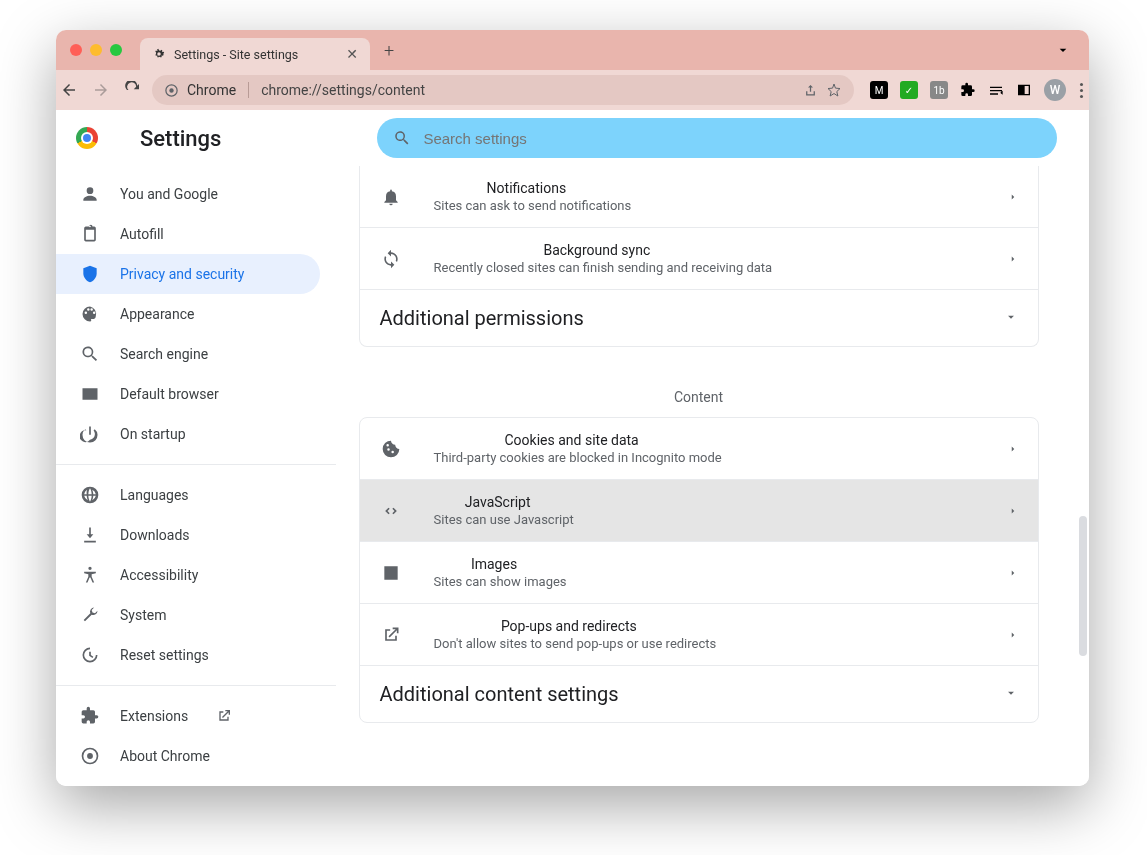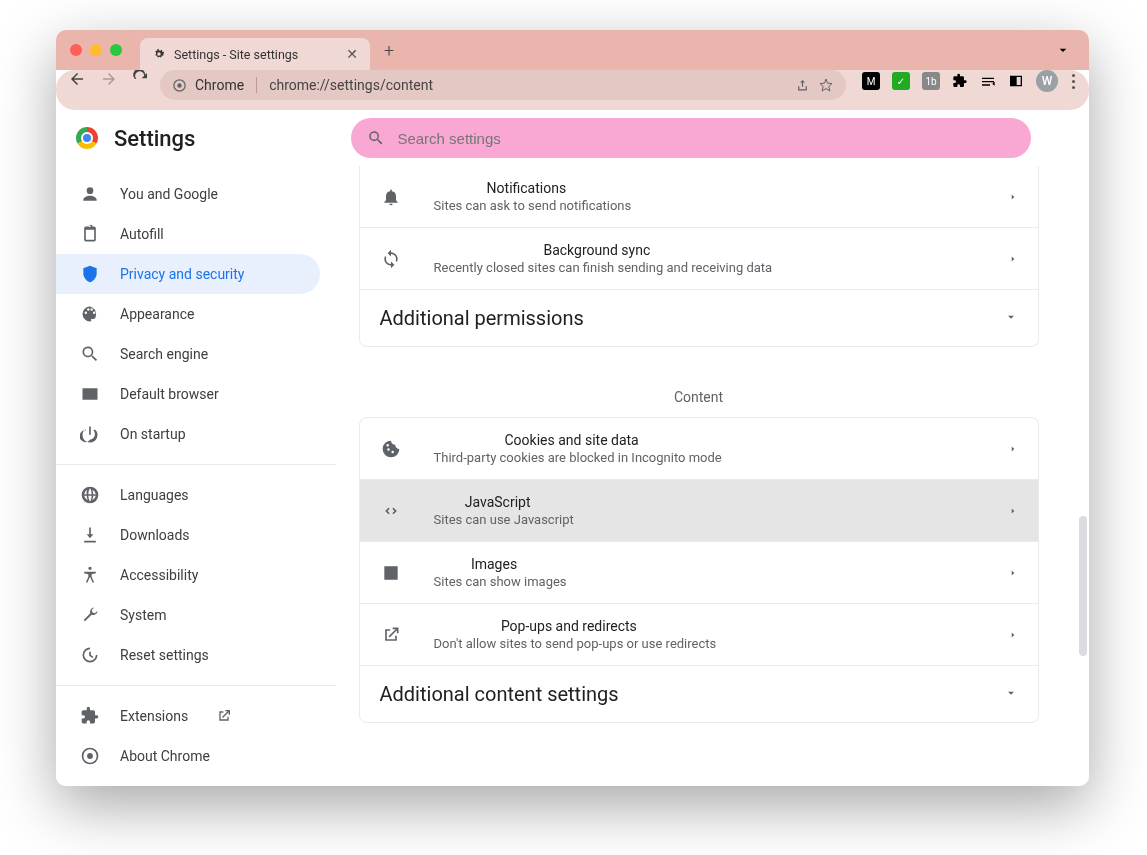--- a/index.html
+++ b/index.html
@@ -49,24 +49,23 @@
     margin-top: 8px;
   }
   .tab .close { margin-left: auto; font-size: 14px; color:#555;}
   .newtab { margin-left: 14px; font-size: 18px; color: #444; font-weight:300;}
   .tab-strip .chev { margin-left:auto; margin-right:8px; }
   
   .toolbar {
     height: 40px;
     background: #f0d8d4;
     display: flex;
-    align-items: flex-start;
-    padding: 0 12px;
+    align-items: center;
+    padding: 0 4px;
     gap: 10px;
-    border-radius: 19px;
   }
   .nav-icons { display:flex; gap:14px; align-items:center; color:#444;}
   .nav-icons svg, .toolbar-right svg { display:block; }
   .omnibox {
     flex:1;
     background: #e4c8c3;
     border-radius: 16px;
     height: 30px;
     display:flex;
     align-items:center;
@@ -85,26 +84,26 @@
   .kebab span{width:3px;height:3px;background:#555;border-radius:50%;}
   
   .content-area { flex:1; display:flex; flex-direction:column; background:#fff; overflow:hidden;}
   .settings-header {
     height: 56px;
     display:flex;
     align-items:center;
     padding: 0 20px;
     gap: 16px;
   }
-  .settings-header h1 { font-size: 22px; font-weight:500; color:#202124;}
+  .settings-header h1 { font-size: 22px; font-weight:500; color:#202124;margin-left:26px;}
   .search-box {
     margin-left: 140px;
     flex:1;
     max-width: 680px;
-    background:#f9a8d4;
+    background:#7dd3fc;
     border-radius: 22px;
     height:40px;
     display:flex;
     align-items:center;
     padding:0 16px;
     gap:12px;
     color:#5f6368;
   }
   .search-box input { border:none; background:transparent; outline:none; font-size:15px; flex:1; color:#333;}
   .main-split { flex:1; display:flex; overflow:hidden;text-align:center;}

